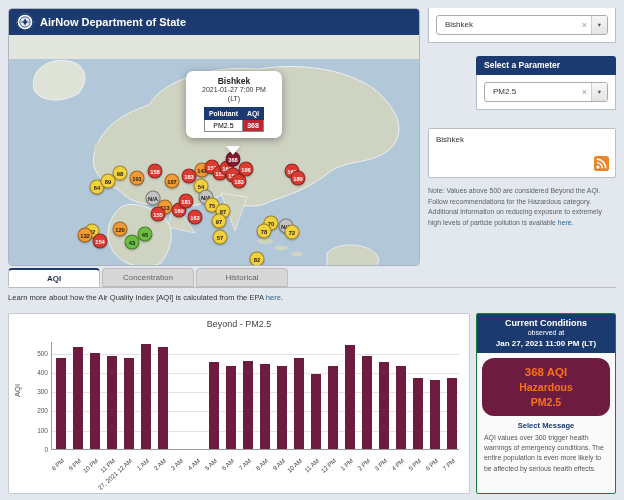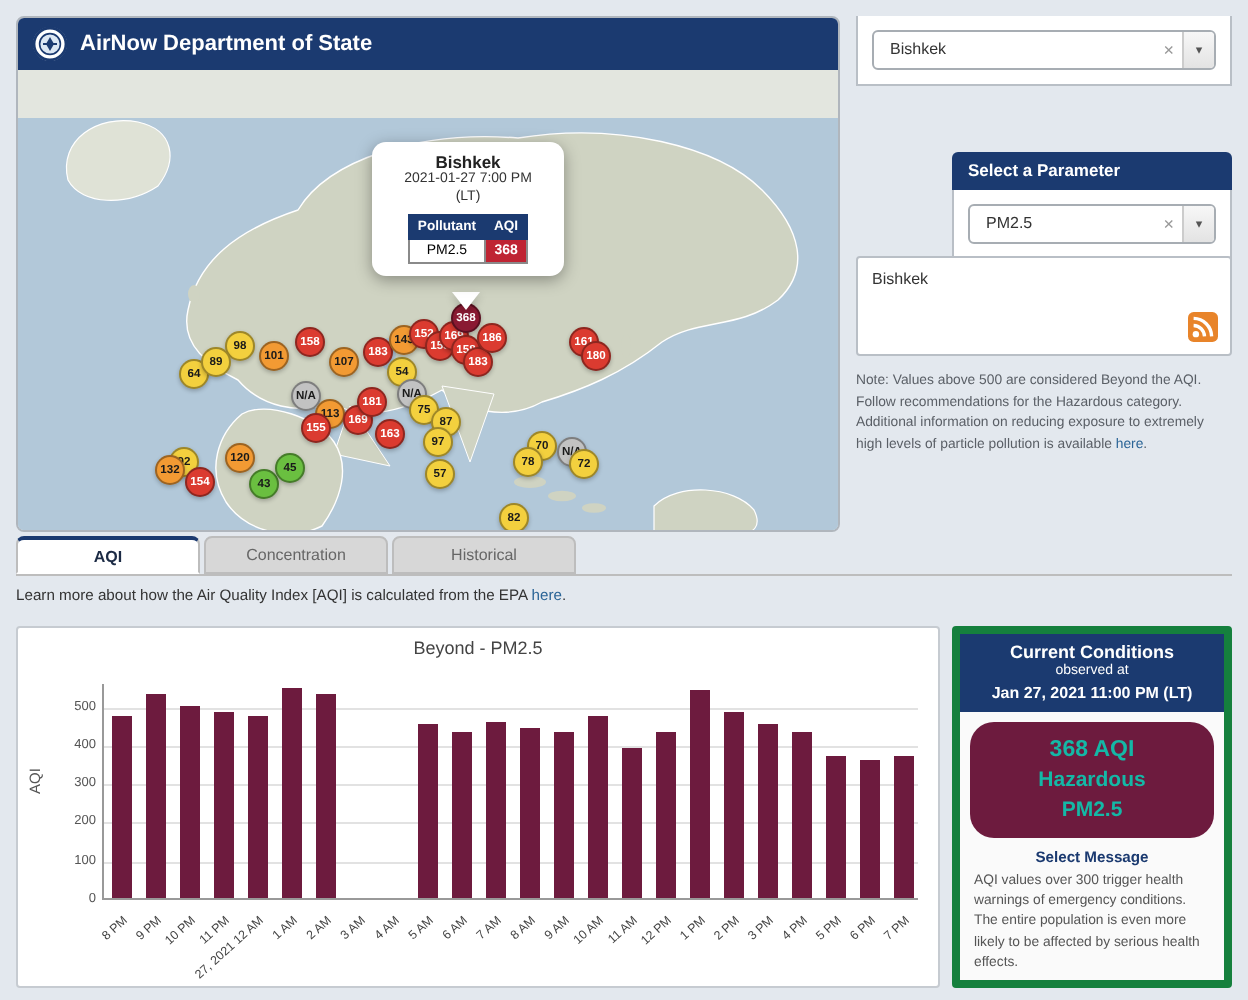--- a/index.html
+++ b/index.html
@@ -67,26 +67,26 @@
   .y-axis-label{position:absolute;left:2px;top:72px;font-size:7.5px;color:#555;transform:rotate(-90deg);}
   .plot{position:absolute;left:42px;top:28px;width:408px;height:108px;border-left:1px solid #999;border-bottom:1px solid #999;}
   .gridline{position:absolute;left:0;right:0;height:0;border-top:1px solid #e2e2e2;}
   .ytick{position:absolute;left:-32px;width:28px;text-align:right;font-size:6.5px;color:#555;}
   .bar{position:absolute;bottom:0;width:10px;cursor:pointer;}
   .xlabel{position:absolute;width:72px;margin-left:-72px;text-align:right;transform:rotate(-42deg);
     transform-origin:100% 50%;font-size:6.2px;color:#444;white-space:nowrap;}
 
   
   .cc-card{position:absolute;left:476px;top:313px;width:140px;height:181px;background:#fafafa;
-    border:4px solid #15803d;border-radius:2px;overflow:hidden;}
+    border:1px solid #15803d;border-radius:2px;overflow:hidden;}
   .cc-header{background:var(--navy);color:#fff;text-align:center;padding:4px 2px 5px;}
   .cc-title{font-size:9px;font-weight:bold;}
   .cc-sub{font-size:7px;line-height:1.5;}
   .cc-date{font-size:8px;font-weight:bold;}
-  .cc-aqi-box{margin:5px;padding:6px 2px;text-align:center;color:#14b8a6;border-radius:12px;}
+  .cc-aqi-box{margin:5px;padding:6px 2px;text-align:center;color:#f97316;border-radius:12px;}
   .cc-aqi{font-size:11.5px;font-weight:bold;line-height:1.45;}
   .cc-cat,.cc-param{font-size:10.5px;font-weight:bold;line-height:1.4;}
   .cc-health-title{text-align:center;font-size:7.6px;font-weight:bold;color:var(--navy);margin-top:2px;}
   .cc-health-text{font-size:6.9px;color:#555;line-height:1.5;padding:3px 7px;}
 </style>
 </head>
 <body>
 
 <div class="map-card">
   <div class="map-header">
@@ -182,21 +182,21 @@
 <div class="side-block" style="top:8px;">
   <div class="side-body">
     <div class="select-box">
       <div class="select-value">Bishkek</div>
       <span class="select-clear">×</span>
       <span class="select-caret">▾</span>
     </div>
   </div>
 </div>
 
-<div class="side-block" style="top:76px;padding-left:48px;">
+<div class="side-block" style="top:56px;padding-left:48px;">
   <div class="side-header">Select a Parameter</div>
   <div class="side-body">
     <div class="select-box">
       <div class="select-value">PM2.5</div>
       <span class="select-clear">×</span>
       <span class="select-caret">▾</span>
     </div>
   </div>
 </div>
 

